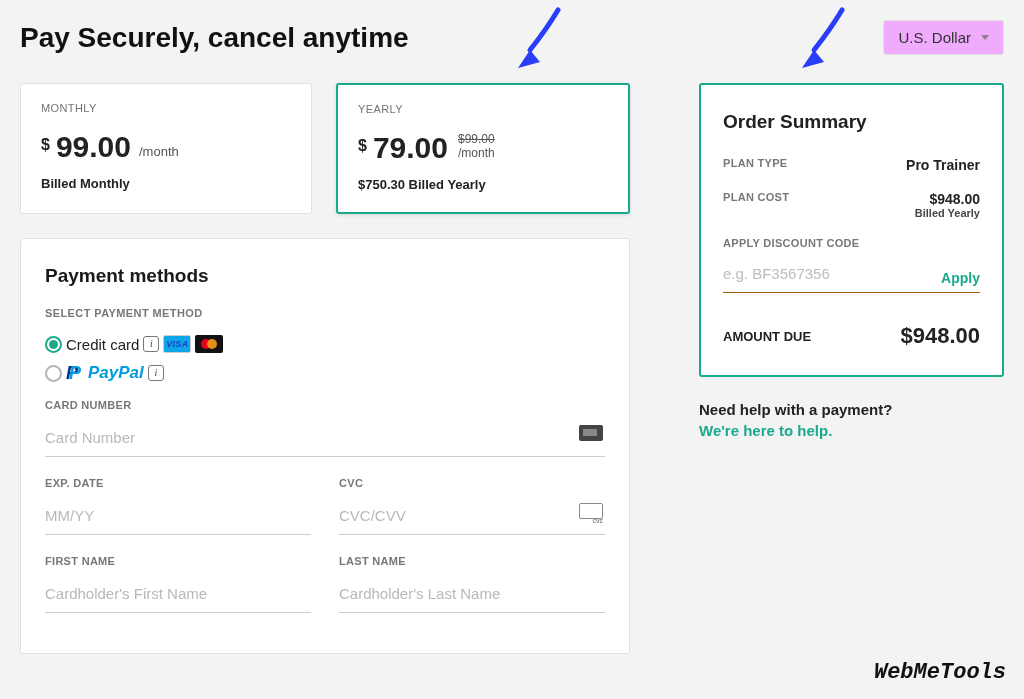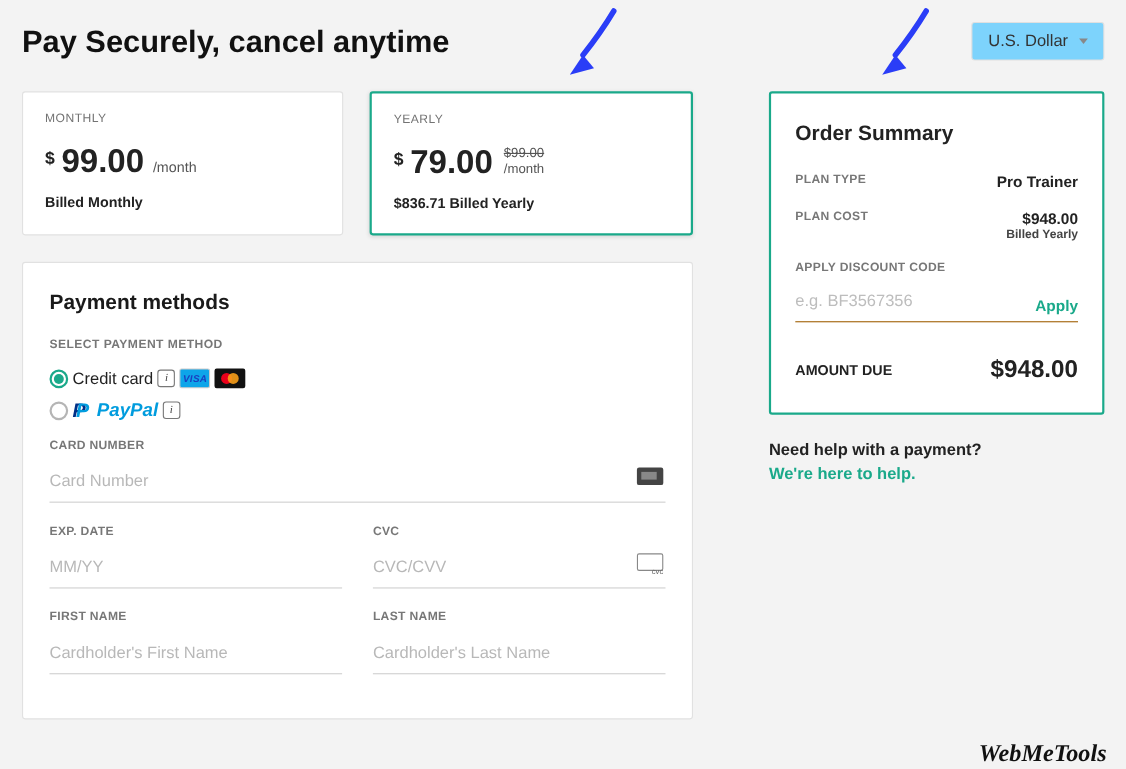--- a/index.html
+++ b/index.html
@@ -17,21 +17,21 @@
     justify-content: space-between;
     align-items: center;
     margin-bottom: 28px;
   }
   .headline {
     font-size: 28px;
     font-weight: 800;
     color: #111;
   }
   .currency-select {
-    background: #7dd3fc;
+    background: #f0abfc;
     border: 1px solid #e0e0e0;
     border-radius: 3px;
     padding: 8px 14px;
     font-size: 15px;
     color: #333;
     display: flex;
     align-items: center;
     gap: 10px;
     cursor: pointer;
   }
@@ -163,22 +163,22 @@
   .discount-row input::placeholder{ color:#bdbdbd;}
   .apply-link{ font-size:14px; font-weight:700; color:#1aa98a; cursor:pointer;}
   .due-row{ display:flex; justify-content:space-between; align-items:center;}
   .due-label{ font-size:13px; font-weight:800; color:#222;}
   .due-amount{ font-size:22px; font-weight:800; color:#222;}
 
   .help-block .q{ font-size:15px; font-weight:800; color:#222; margin-bottom:4px;}
   .help-block .a{ font-size:15px; font-weight:700; color:#1aa98a; cursor:pointer;}
 
   .watermark{
-    position:absolute; right:18px; bottom:1px;
-    font-family: Liberation Serif, serif;
+    position:absolute; right:18px; bottom:14px;
+    font-family: Liberation Mono, monospace;
     font-style:italic; font-size:22px; font-weight:700; color:#111;
   }
 
   
   .arrow{
     position:absolute; pointer-events:none;
   }
 </style>
 </head>
 <body>
@@ -217,21 +217,21 @@
       <div class="plan-card selected">
         <div class="label">YEARLY</div>
         <div class="price-line">
           <span class="currency">$</span>
           <span class="amount">79.00</span>
           <span class="strike-box">
             <span class="struck">$99.00</span>
             <span>/month</span>
           </span>
         </div>
-        <div class="billnote">$836.71 Billed Yearly</div>
+        <div class="billnote">$750.30 Billed Yearly</div>
       </div>
     </div>
 
     <div class="panel">
       <h2>Payment methods</h2>
       <div class="subhead">SELECT PAYMENT METHOD</div>
 
       <div class="method-row">
         <span class="radio checked"></span>
         <span class="method-label">Credit card</span>

